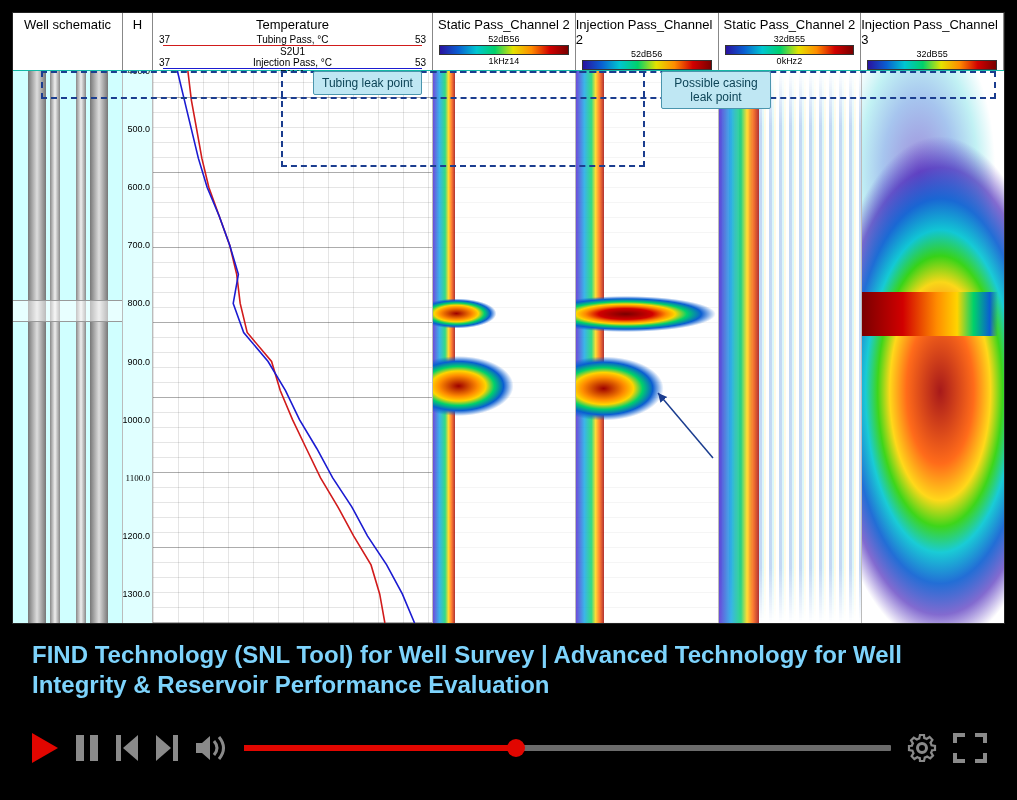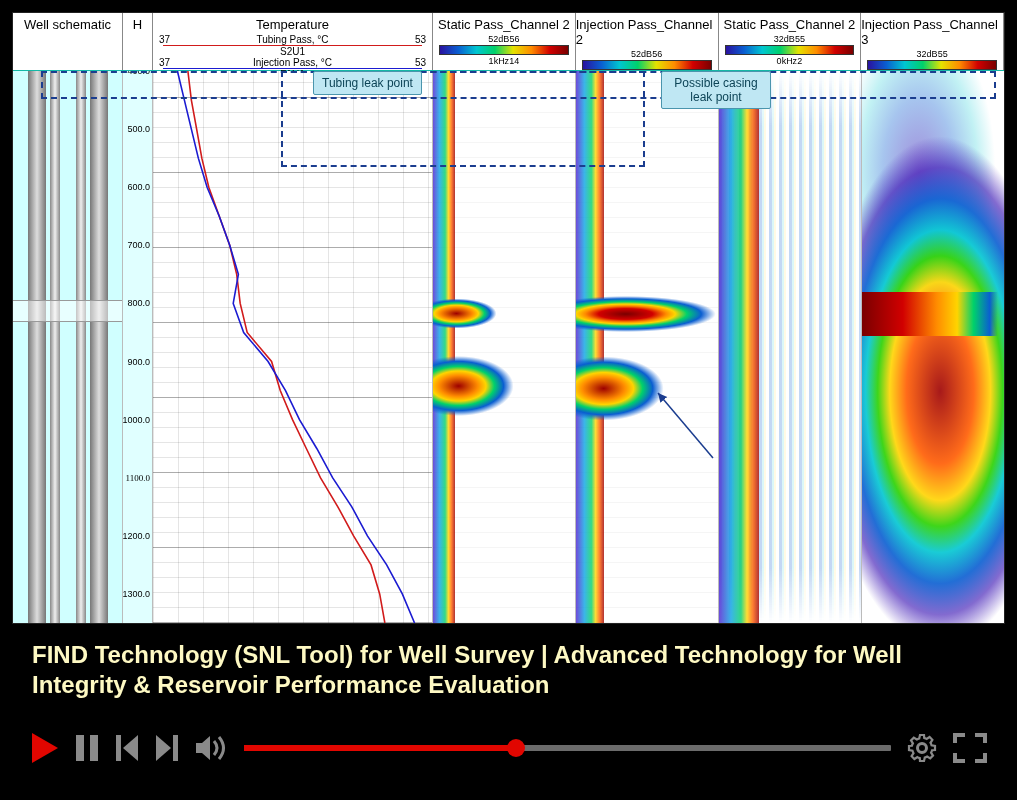--- a/index.html
+++ b/index.html
@@ -62,21 +62,21 @@
   .spec-striations { position:absolute; inset:0;
     background: repeating-linear-gradient(90deg, rgba(10,94,209,0.35) 0 3px, rgba(0,198,209,0.2) 3px 5px, rgba(255,212,0,0.15) 5px 7px, transparent 7px 10px);
     mask: linear-gradient(180deg, transparent 0%, #000 10%, #000 90%, transparent 100%);
     opacity:.7;}
 
   
   .callout { position:absolute; background:#bfe7f3; border:1px solid #4a95ad; color:#0d4457; font-size:12px; padding:4px 8px; border-radius:2px; text-align:center; line-height:14px;}
   .dashed-box { position:absolute; border:2px dashed #1b3d8f; pointer-events:none; }
 
   
-  .caption-bar { background:#000; color:#fef9c3; padding:16px 20px 8px 20px; }
+  .caption-bar { background:#000; color:#7dd3fc; padding:16px 20px 8px 20px; }
   .caption-bar .title { font-size:24px; font-weight:bold; line-height:30px; }
 
   .controls { background:#000; height:80px; display:flex; align-items:center; padding:0 18px; gap:14px; }
   .ctrl { color:#8a8a8a; display:flex; align-items:center; justify-content:center; cursor:pointer; }
   .ctrl svg { display:block; }
   .play { color:#e10600; }
 
   .progress { flex:1; height:6px; background:#6b6b6b; position:relative; border-radius:1px;}
   .progress .done { position:absolute; left:0; top:0; bottom:0; background:#e10600;}
   .progress .knob { position:absolute; top:50%; width:18px; height:18px; background:#e10600; border-radius:50%; transform:translate(-50%,-50%);}

